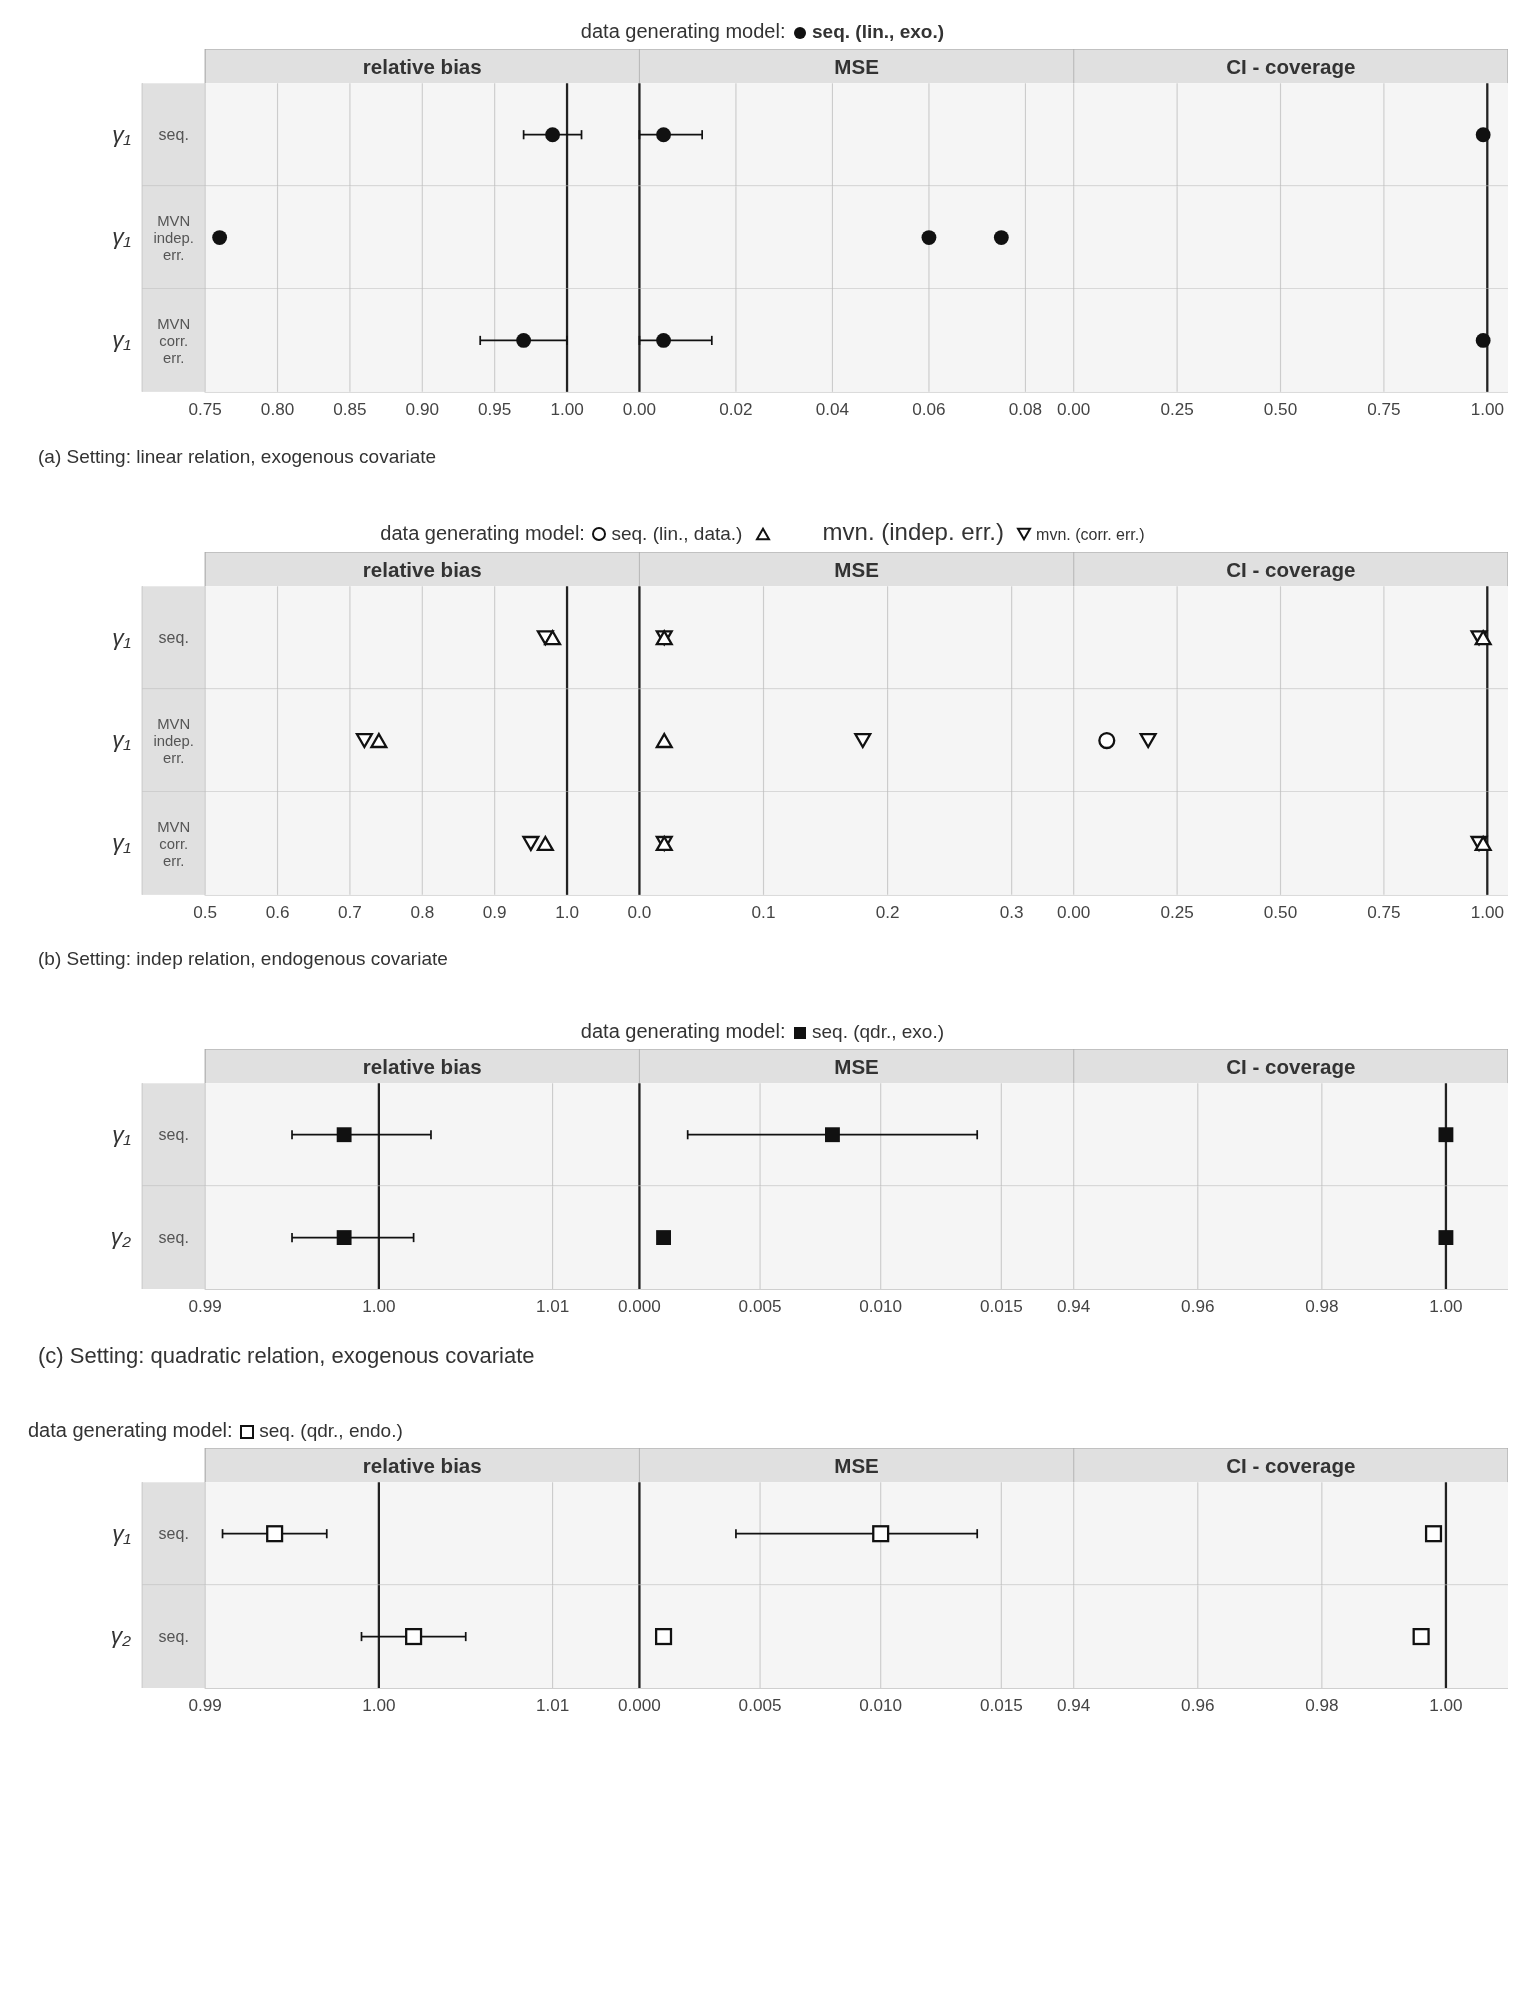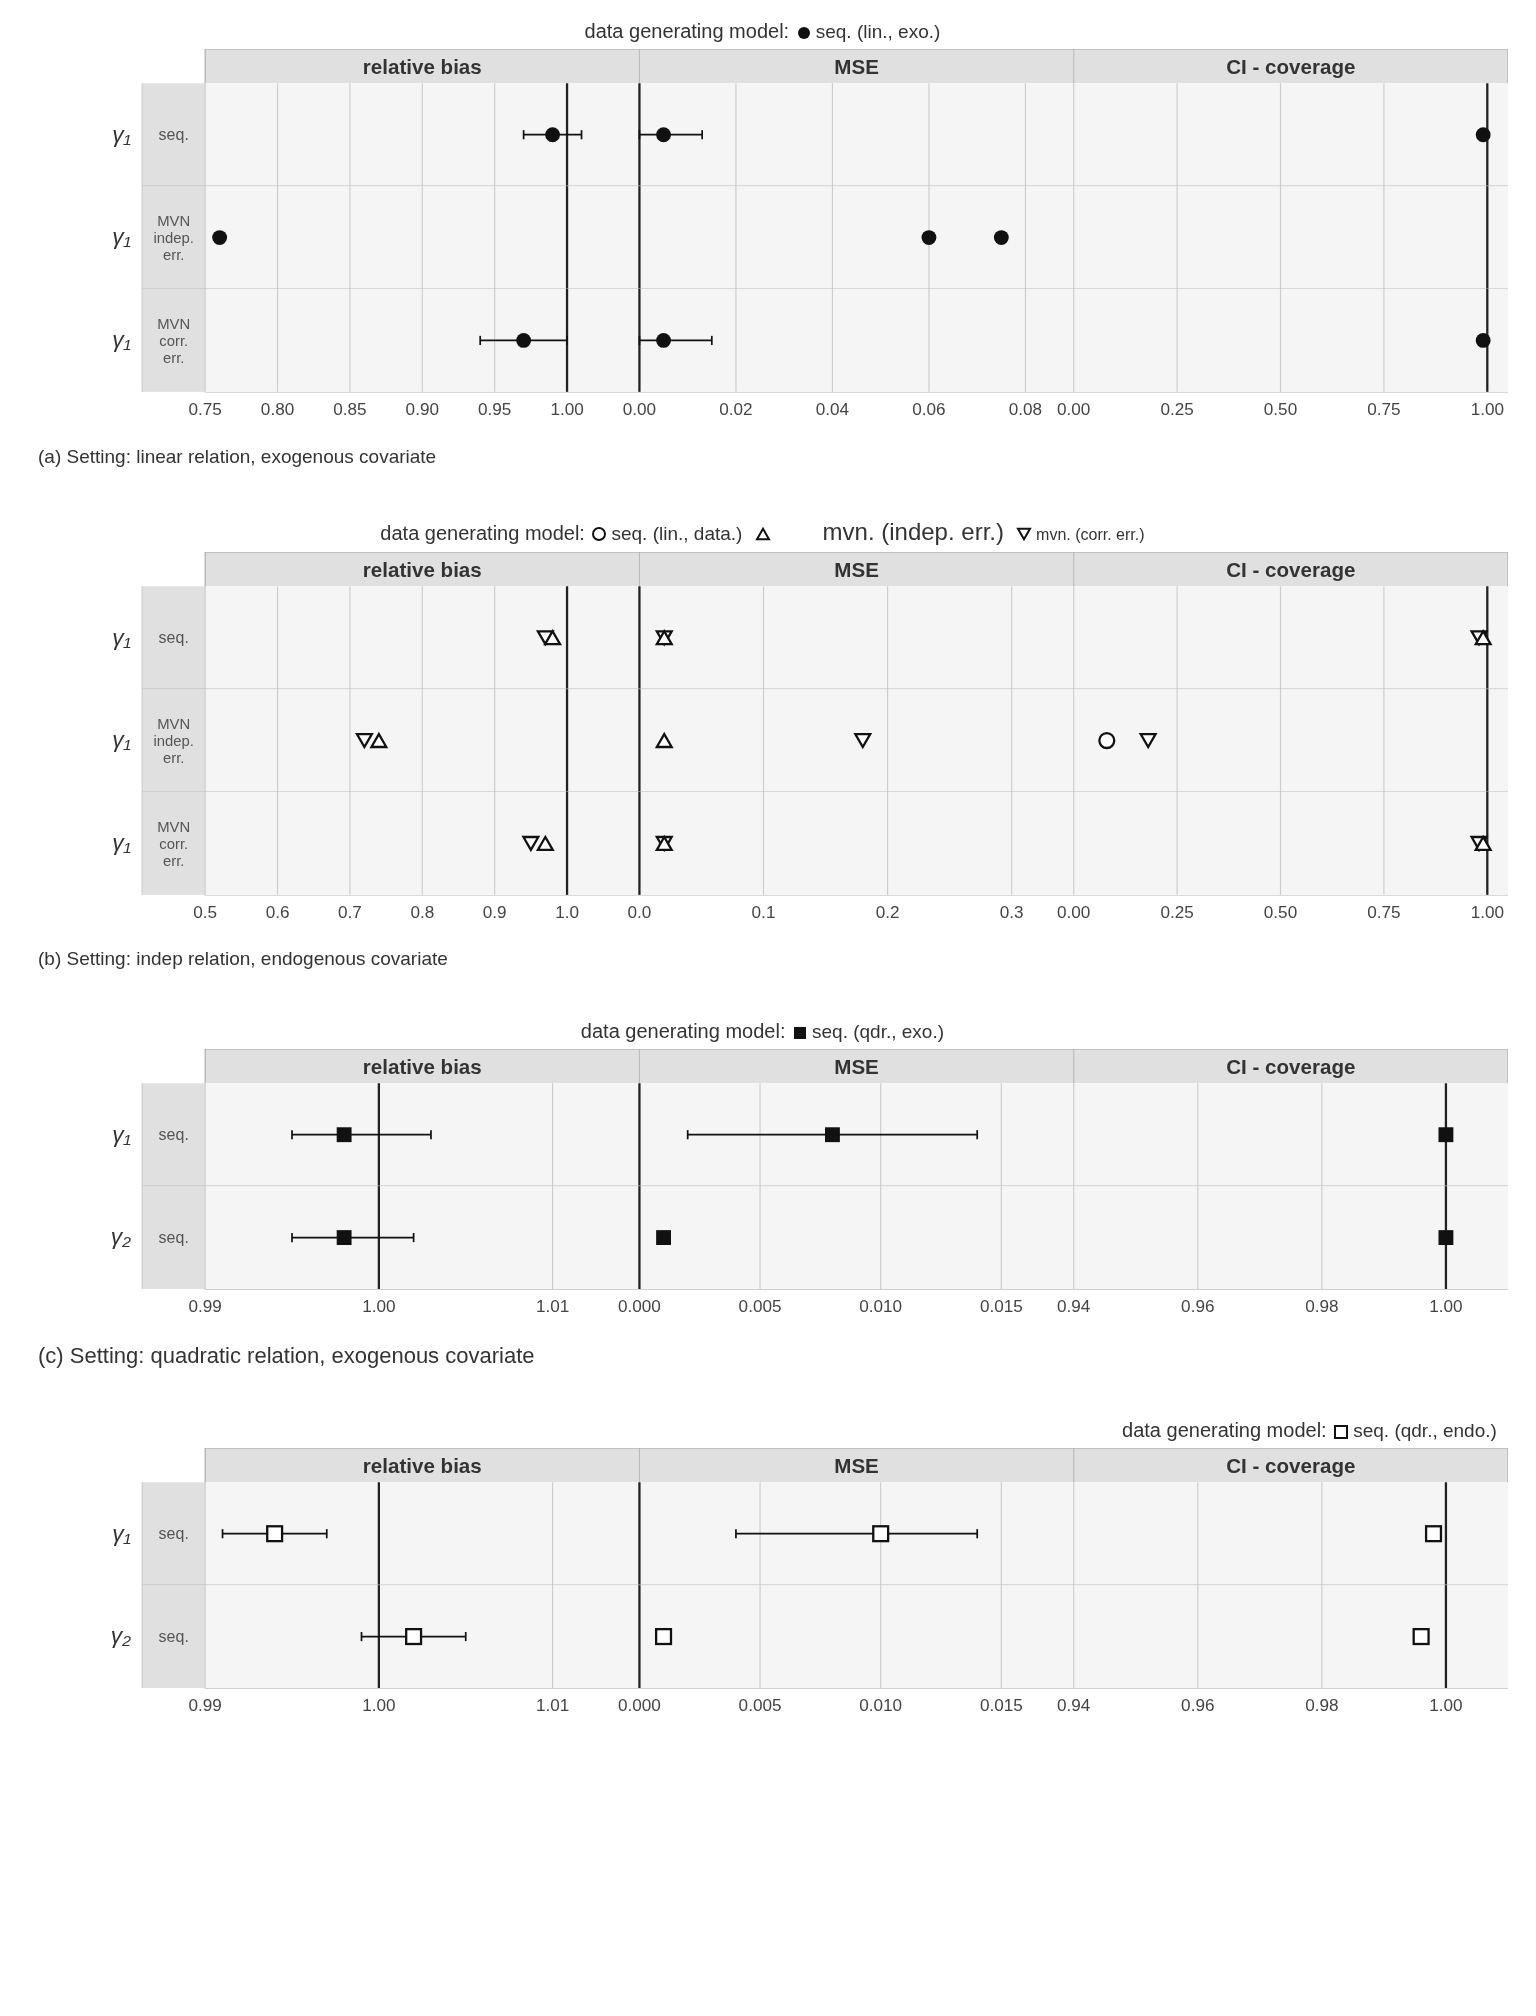--- a/index.html
+++ b/index.html
@@ -24,21 +24,21 @@
   </style>
 </head>
 <body>
 
 <div class="page-container">
   <div id="panels-root">
       <div class="panel-wrapper">
     <div style="text-align:center;font-size:20px;margin-bottom:6px;color:#333;">
     <span>data generating model:&nbsp;</span><svg width="18" height="16" style="vertical-align:middle;margin-right:3px;">
             <circle cx="9" cy="8" r="6" fill="#111" stroke="none"></circle>
-          </svg><span style="font-size:19px;">seq. (lin., exo.)</span>&nbsp;&nbsp;</div>
+          </svg><span style="font-size:19px;font-weight:bold;">seq. (lin., exo.)</span>&nbsp;&nbsp;</div>
     <div><svg width="100%" viewBox="0 0 1295 340" xmlns="http://www.w3.org/2000/svg" style="font-family:Arial,sans-serif;">
             <rect x="0" y="0" width="1295" height="340" fill="#fff"></rect>
             <rect x="155" y="0" width="1140" height="30" fill="#e0e0e0"></rect>
             <text x="345" y="22" text-anchor="middle" font-size="18" font-weight="bold" fill="#333">relative bias</text>
             <text x="725" y="22" text-anchor="middle" font-size="18" font-weight="bold" fill="#333">MSE</text>
             <line x1="535" y1="0" x2="535" y2="300" stroke="#bbb" stroke-width="1"></line>
             <text x="1105" y="22" text-anchor="middle" font-size="18" font-weight="bold" fill="#333">CI - coverage</text>
             <line x1="915" y1="0" x2="915" y2="300" stroke="#bbb" stroke-width="1"></line>
             <rect x="155" y="0" width="1140" height="300" fill="none" stroke="#aaa" stroke-width="1"></rect>
             <line x1="100" y1="30" x2="100" y2="300" stroke="#aaa" stroke-width="1"></line>
@@ -386,21 +386,21 @@
             <text x="746.1111111111111" y="230" text-anchor="middle" font-size="15" fill="#444">0.010</text>
             <text x="851.6666666666667" y="230" text-anchor="middle" font-size="15" fill="#444">0.015</text>
             <text x="915" y="230" text-anchor="middle" font-size="15" fill="#444">0.94</text>
             <text x="1023.5714285714286" y="230" text-anchor="middle" font-size="15" fill="#444">0.96</text>
             <text x="1132.142857142857" y="230" text-anchor="middle" font-size="15" fill="#444">0.98</text>
             <text x="1240.7142857142858" y="230" text-anchor="middle" font-size="15" fill="#444">1.00</text>
           </svg></div>
     <div style="font-size:22px;color:#333;margin-top:2px;padding-left:10px;">(c) Setting: quadratic relation, exogenous covariate</div>
   </div>
       <div class="panel-wrapper">
-    <div style="text-align:right;font-size:20px;margin-bottom:6px;color:#333;">
+    <div style="text-align:left;font-size:20px;margin-bottom:6px;color:#333;">
     <span>data generating model:&nbsp;</span><svg width="18" height="16" style="vertical-align:middle;margin-right:3px;">
             <rect x="3" y="2" width="12" height="12" fill="#fff" stroke="#111" stroke-width="2"></rect>
           </svg><span style="font-size:19px;">seq. (qdr., endo.)</span>&nbsp;&nbsp;</div>
     <div><svg width="100%" viewBox="0 0 1295 250" xmlns="http://www.w3.org/2000/svg" style="font-family:Arial,sans-serif;">
             <rect x="0" y="0" width="1295" height="250" fill="#fff"></rect>
             <rect x="155" y="0" width="1140" height="30" fill="#e0e0e0"></rect>
             <text x="345" y="22" text-anchor="middle" font-size="18" font-weight="bold" fill="#333">relative bias</text>
             <text x="725" y="22" text-anchor="middle" font-size="18" font-weight="bold" fill="#333">MSE</text>
             <line x1="535" y1="0" x2="535" y2="210" stroke="#bbb" stroke-width="1"></line>
             <text x="1105" y="22" text-anchor="middle" font-size="18" font-weight="bold" fill="#333">CI - coverage</text>

